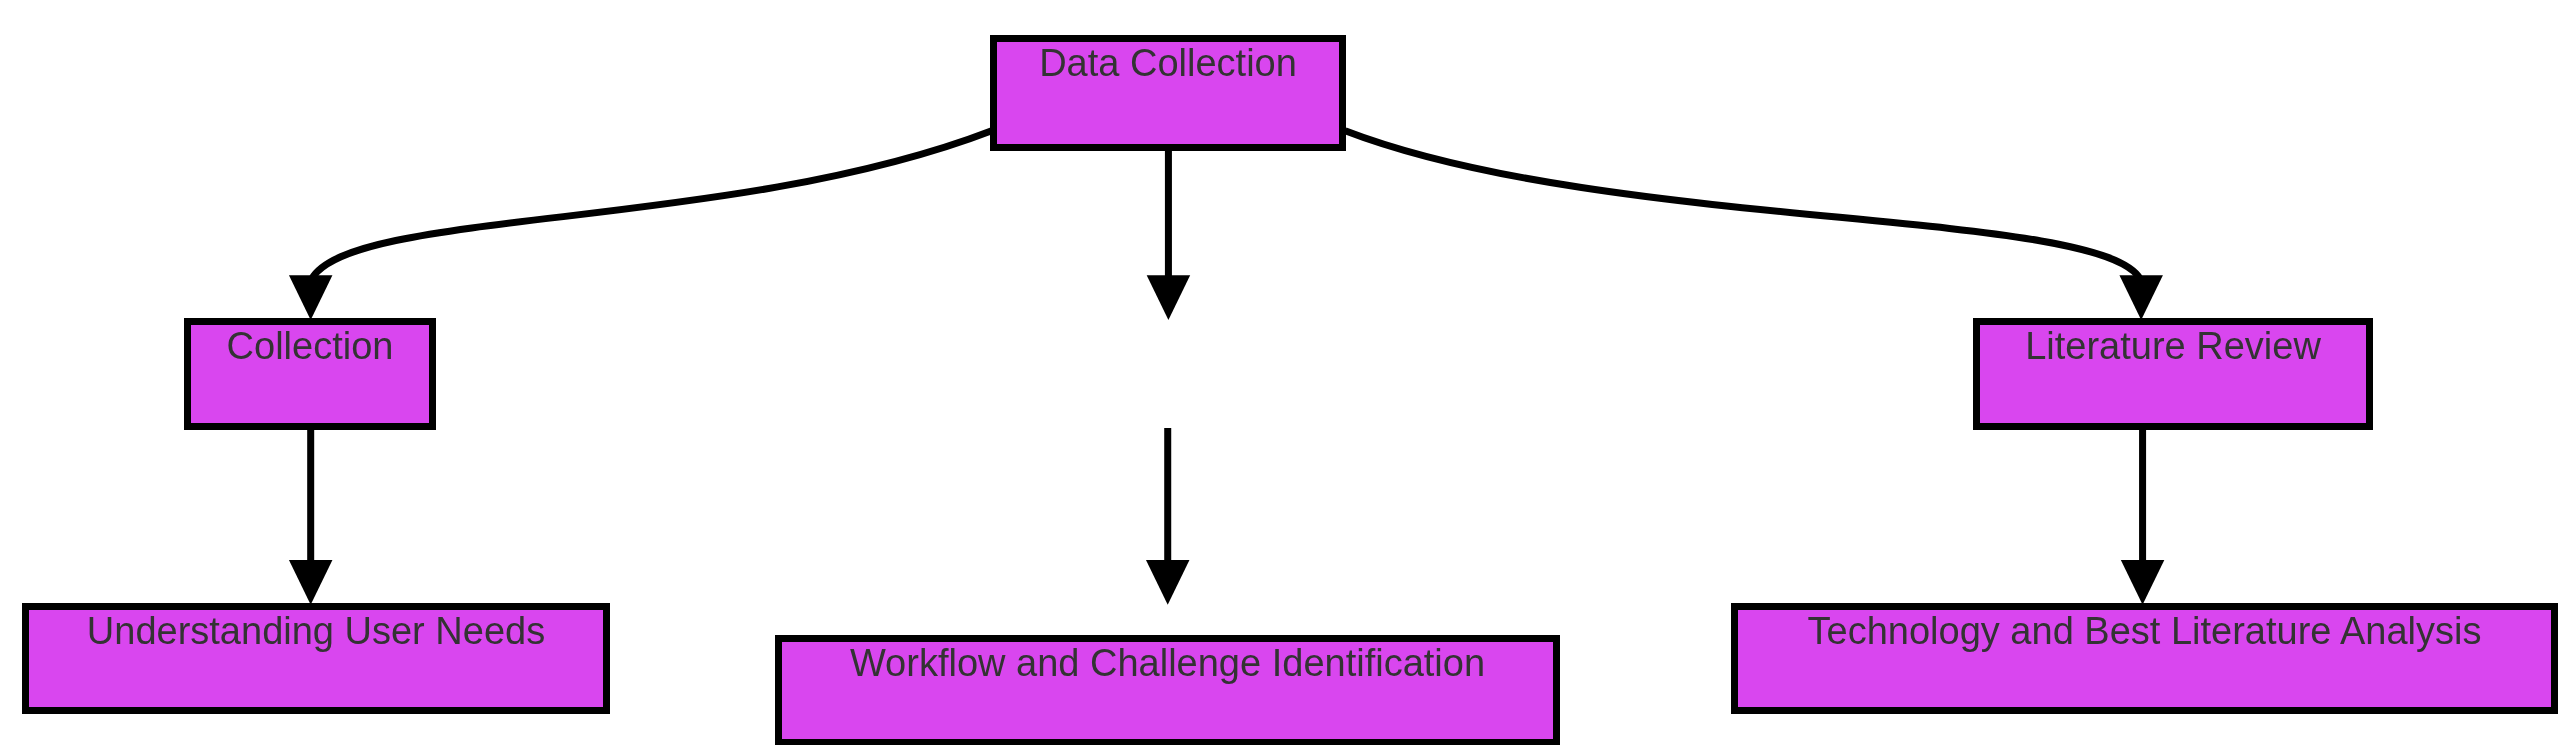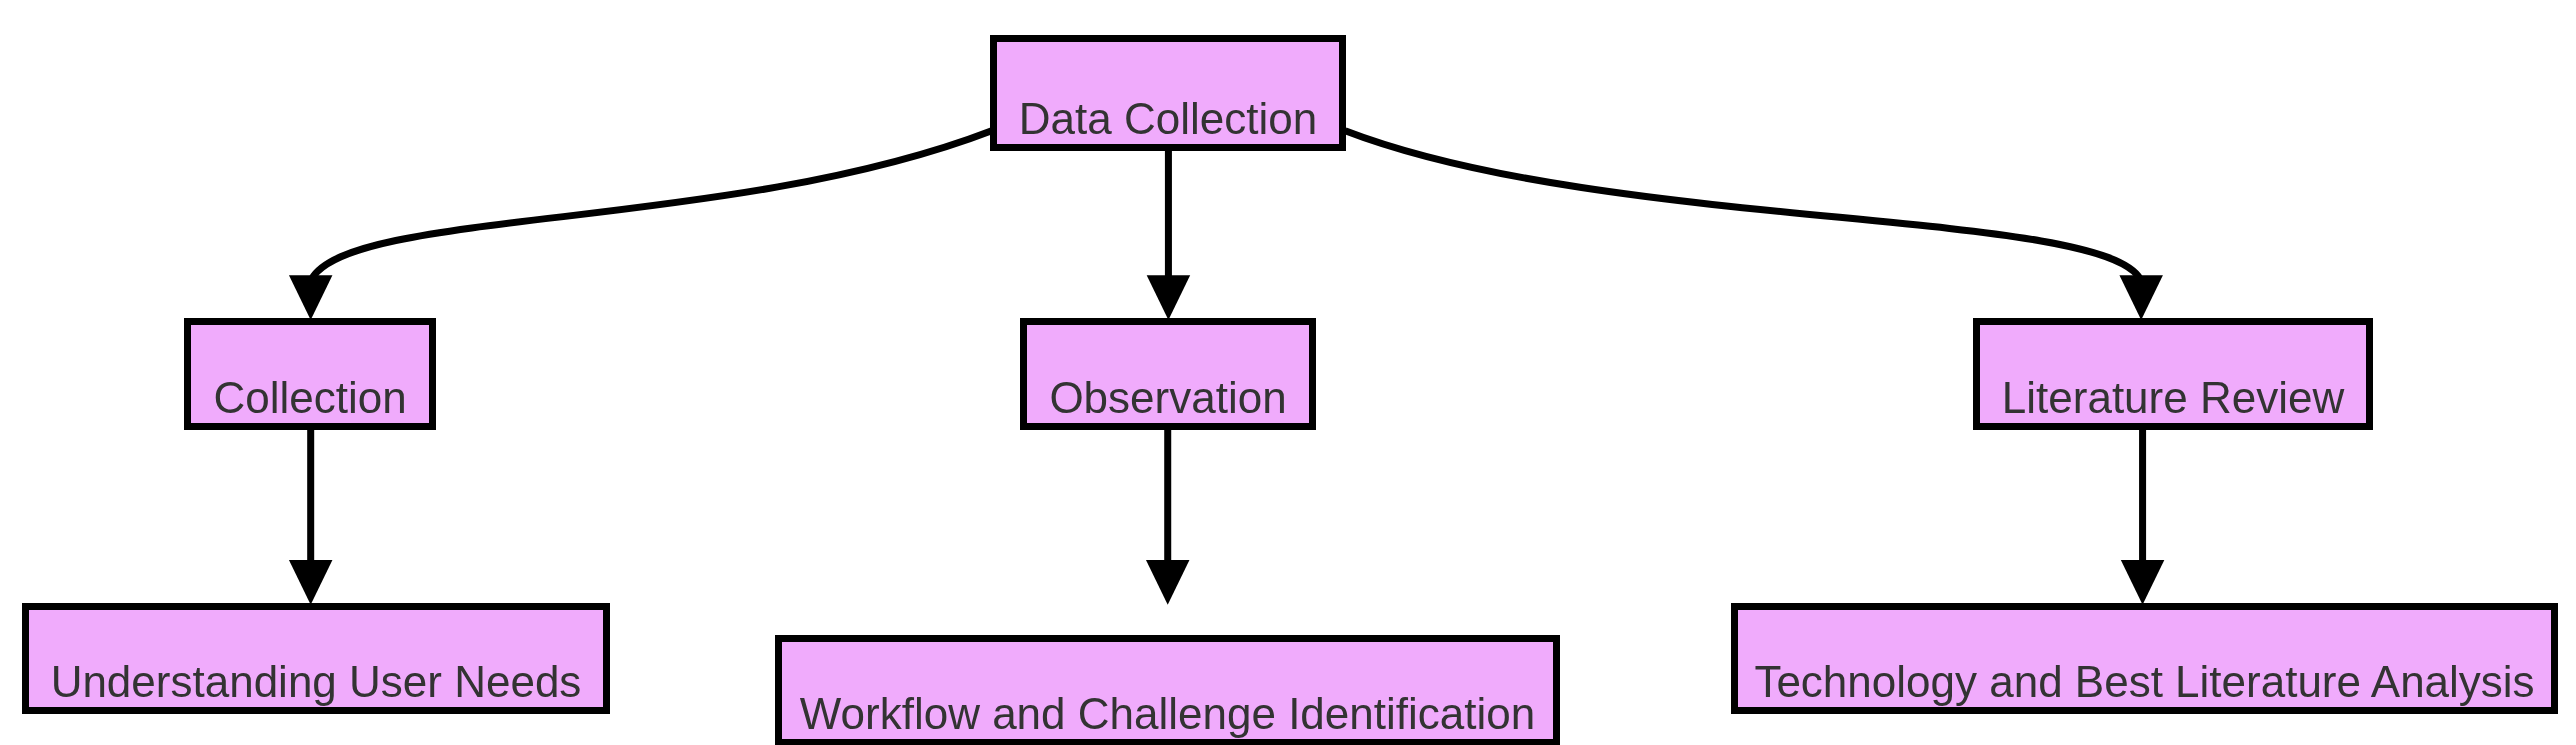--- a/index.html
+++ b/index.html
@@ -18,27 +18,27 @@
   .edges {
     position: absolute;
     left: 0;
     top: 0;
     width: 2576px;
     height: 746px;
   }
   .node {
     position: absolute;
     box-sizing: border-box;
-    background: #f0abfc;
+    background: #d946ef;
     border: 7px solid #000000;
     display: flex;
-    align-items: flex-end;
+    align-items: flex-start;
     justify-content: center;
     white-space: nowrap;
-    font-size: 44px;
+    font-size: 38px;
     color: #333333;
     z-index: 2;
   }
   .node .label {
     display: block;
     padding: 0 12.6px;
   }
 </style>
 </head>
 <body>
@@ -67,23 +67,20 @@
   </svg>
 
   <div class="node" style="left:990px; top:35px; width:356px; height:116px;">
     <span class="label">Data Collection</span>
   </div>
 
   <div class="node" style="left:184px; top:318px; width:252px; height:112px;">
     <span class="label">Collection</span>
   </div>
 
-  <div class="node" style="left:1020px; top:318px; width:296px; height:112px;">
-    <span class="label">Observation</span>
-  </div>
 
   <div class="node" style="left:1943px; top:318px; width:400px; height:112px;margin-left:30px;">
     <span class="label">Literature Review</span>
   </div>
 
   <div class="node" style="left:22px; top:603px; width:588px; height:111px;">
     <span class="label">Understanding User Needs</span>
   </div>
 
   <div class="node" style="left:775px; top:603px; width:785px; height:111px;margin-top:32px;">

